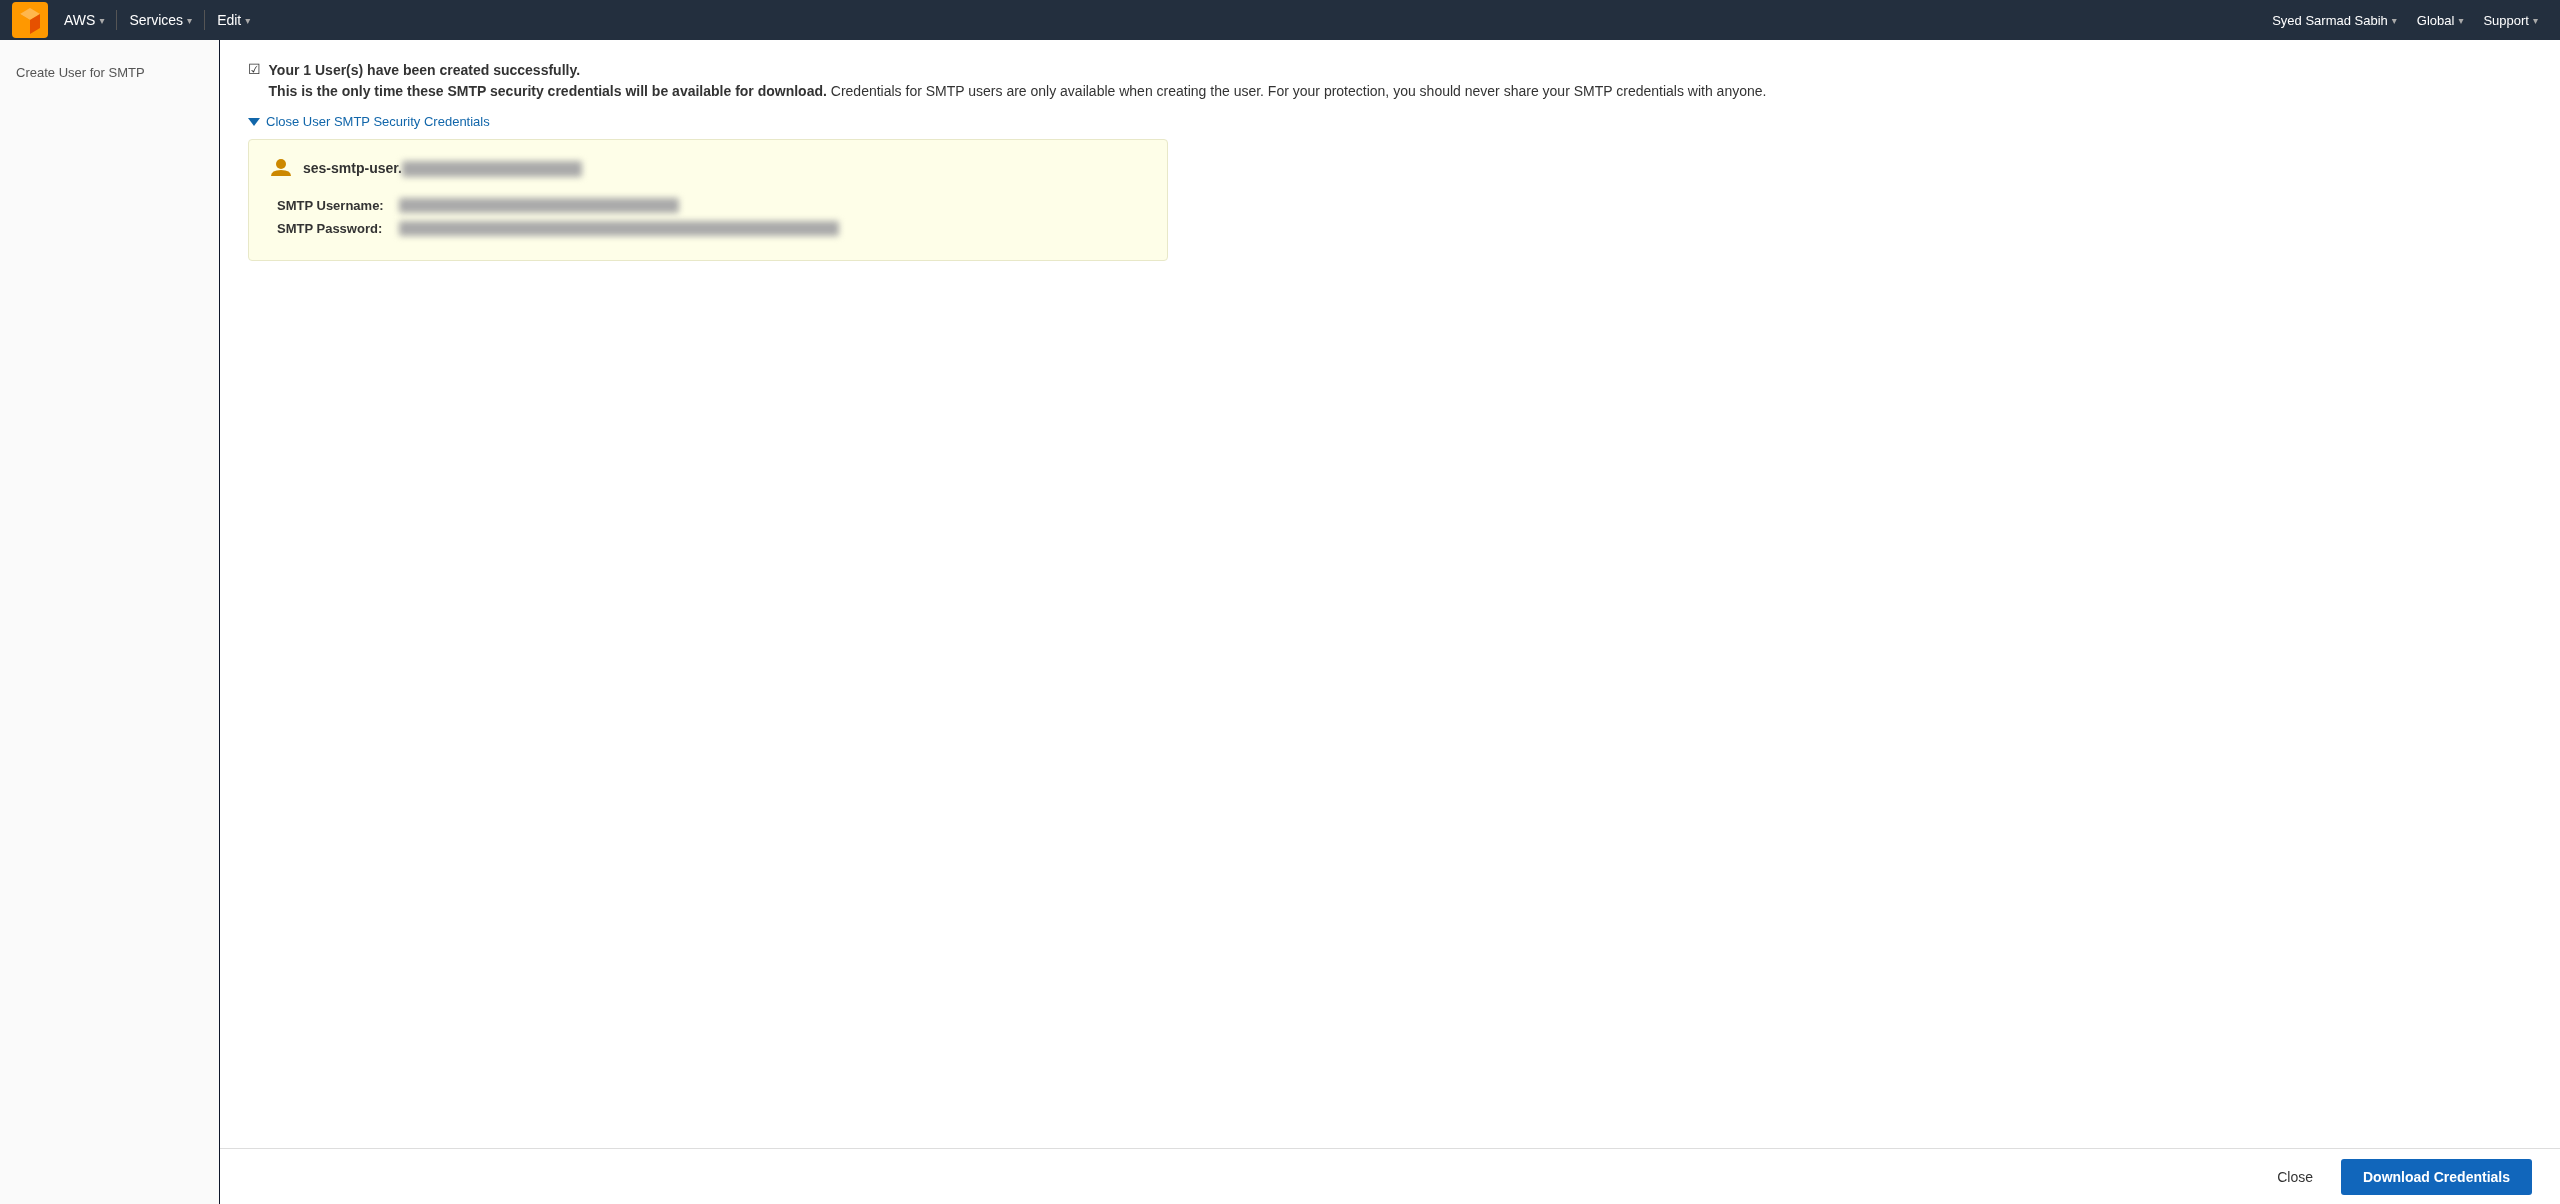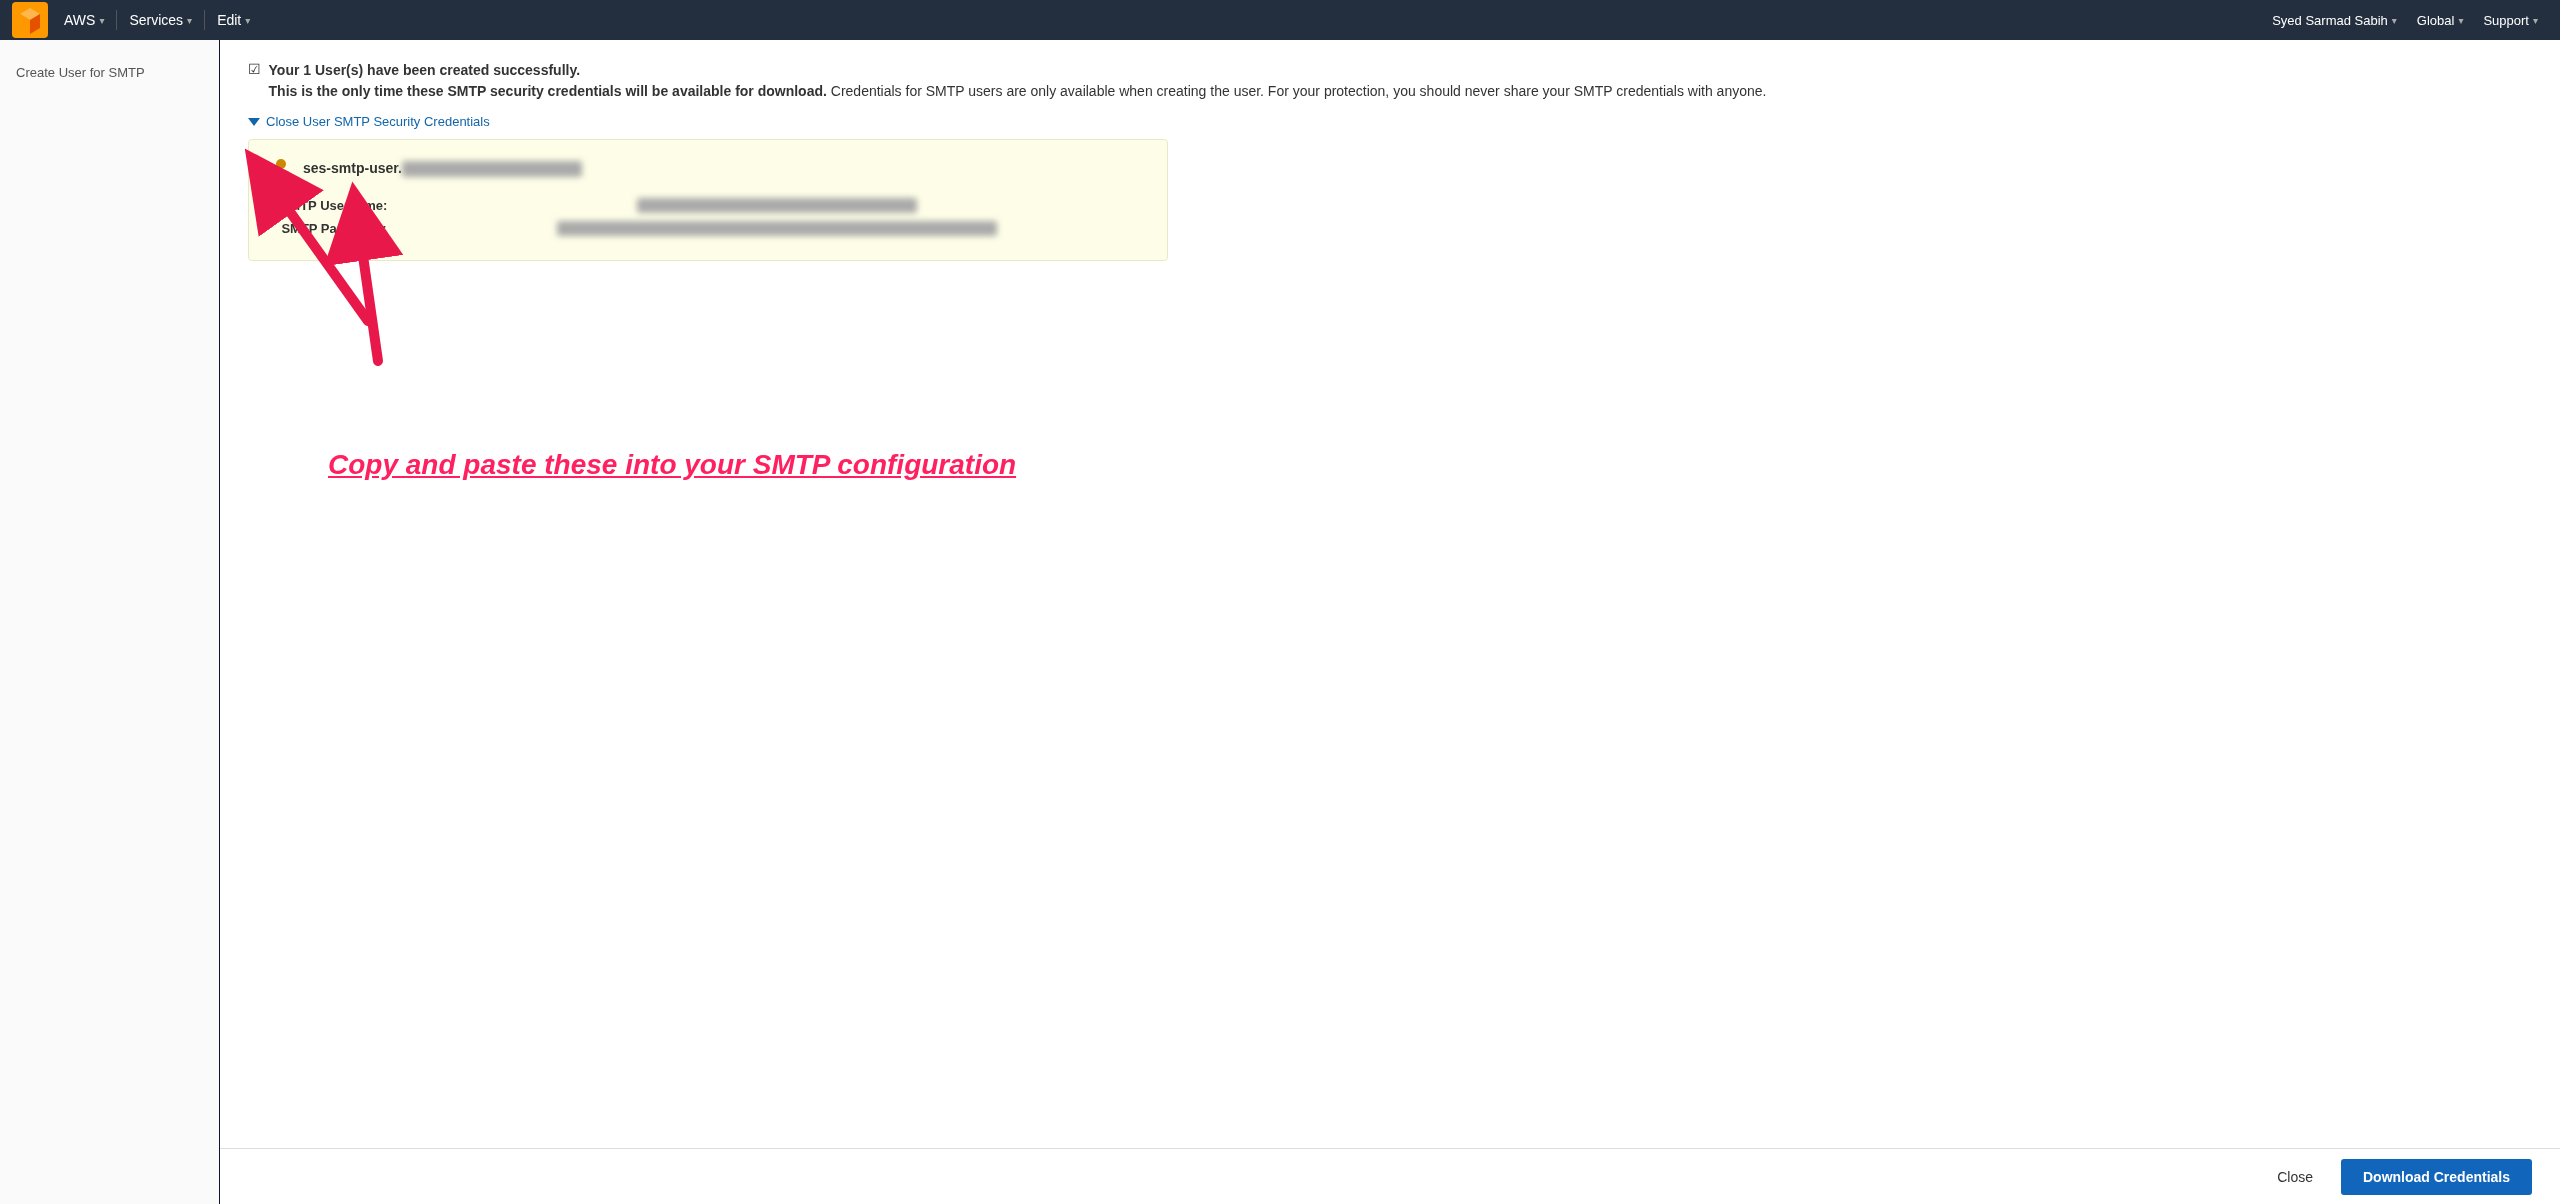--- a/index.html
+++ b/index.html
@@ -113,21 +113,20 @@
     }
 
     
     .credentials-card {
       background: #fefee8;
       border: 1px solid #e8e8c8;
       border-radius: 4px;
       padding: 16px 4px 20px 20px;
       max-width: 920px;
       margin-bottom: 20px;
-      text-align: center;
     }
     .card-header {
       display: flex;
       align-items: center;
       gap: 10px;
       margin-bottom: 14px;
     }
     .user-icon {
       width: 24px;
       height: 24px;
@@ -304,42 +303,20 @@
         <tr>
           <td>SMTP Password:</td>
           <td>
             <span class="blurred-text" style="width:440px; height:15px;">&nbsp;&nbsp;&nbsp;&nbsp;&nbsp;&nbsp;&nbsp;&nbsp;&nbsp;&nbsp;&nbsp;&nbsp;&nbsp;&nbsp;&nbsp;&nbsp;&nbsp;&nbsp;&nbsp;&nbsp;&nbsp;&nbsp;&nbsp;&nbsp;&nbsp;&nbsp;&nbsp;&nbsp;&nbsp;&nbsp;&nbsp;&nbsp;&nbsp;&nbsp;&nbsp;&nbsp;&nbsp;&nbsp;&nbsp;&nbsp;&nbsp;&nbsp;&nbsp;&nbsp;&nbsp;&nbsp;&nbsp;&nbsp;&nbsp;&nbsp;&nbsp;&nbsp;&nbsp;&nbsp;&nbsp;&nbsp;&nbsp;&nbsp;&nbsp;&nbsp;&nbsp;&nbsp;&nbsp;&nbsp;</span>
           </td>
         </tr>
       </tbody>
         </table>
     </div>
 
-    <div style="position:relative; height:220px; margin-top:10px;">
-
-      <svg style="position:absolute; top:-300px; left:-40px; pointer-events:none; overflow:visible;" width="300" height="350">
-        <defs>
-          <marker id="arrowhead1" markerWidth="8" markerHeight="8" refX="4" refY="4" orient="auto">
-            <polygon points="0,0 8,4 0,8" fill="#e8184a"></polygon>
-          </marker>
-        </defs>
-        <line x1="160" y1="340" x2="60" y2="200" stroke="#e8184a" stroke-width="10" marker-end="url(#arrowhead1)" stroke-linecap="round"></line>
-      </svg>
-
-      <svg style="position:absolute; top:-130px; left:20px; pointer-events:none; overflow:visible;" width="200" height="220">
-        <defs>
-          <marker id="arrowhead2" markerWidth="8" markerHeight="8" refX="4" refY="4" orient="auto">
-            <polygon points="0,0 8,4 0,8" fill="#e8184a"></polygon>
-          </marker>
-        </defs>
-        <line x1="110" y1="210" x2="90" y2="70" stroke="#e8184a" stroke-width="10" marker-end="url(#arrowhead2)" stroke-linecap="round"></line>
-      </svg>
-
-      <div class="annotation-text">Copy and paste these into your SMTP configuration</div>
-    </div>
 
     <div style="height: 60px;"></div>
   </main>
 </div>
 
 <div class="bottom-bar">
   <button class="btn-close">Close</button>
   <button class="btn-download">Download Credentials</button>
 </div>
 

